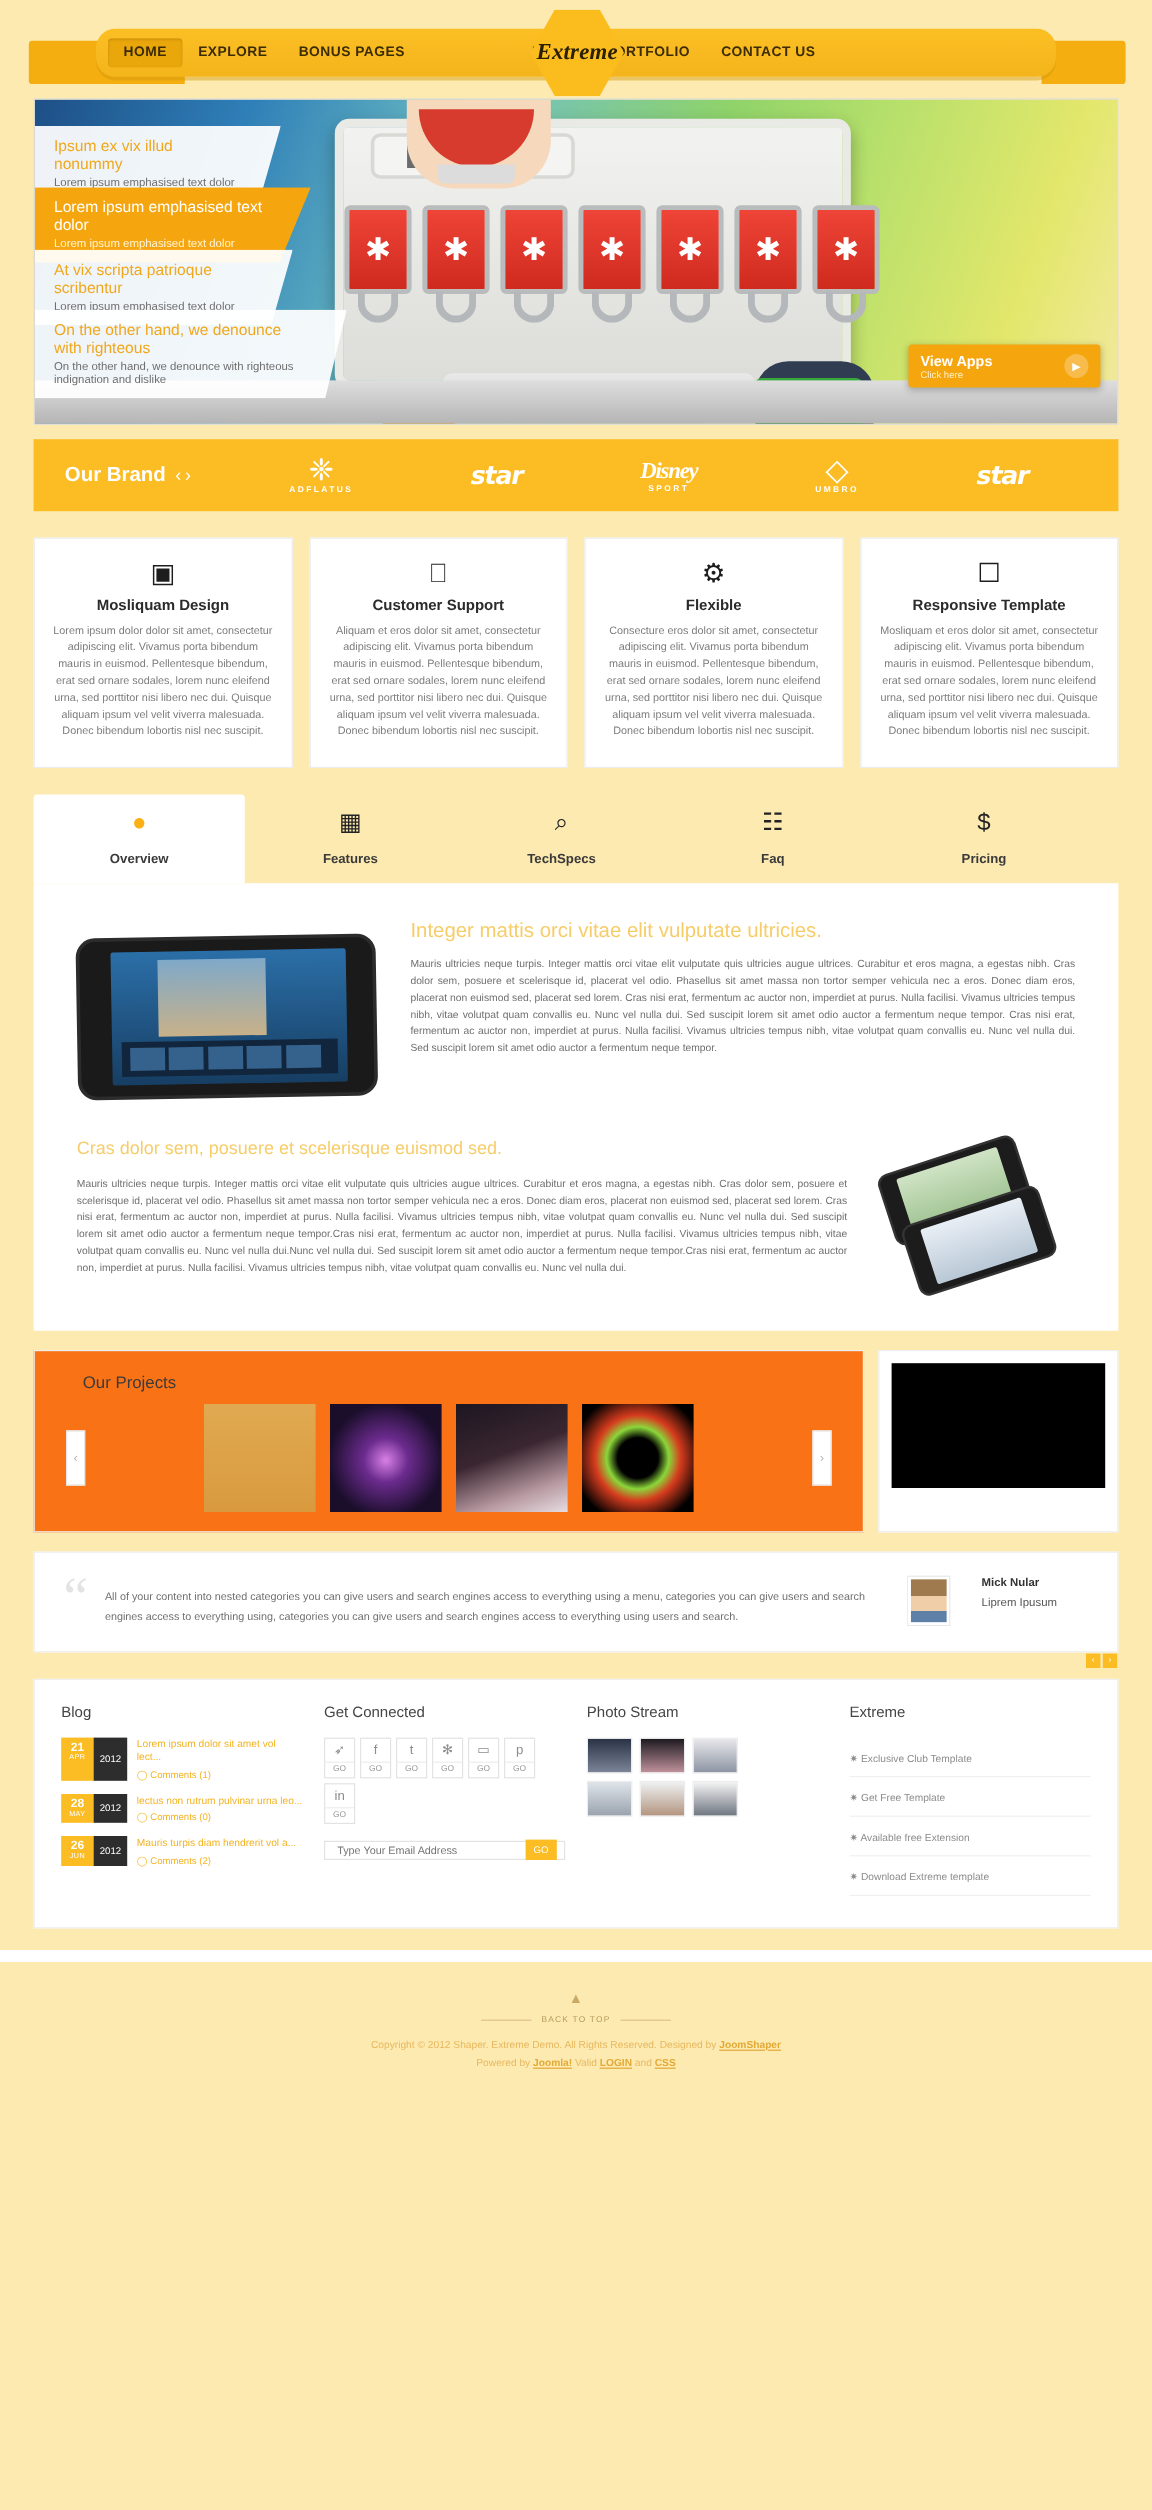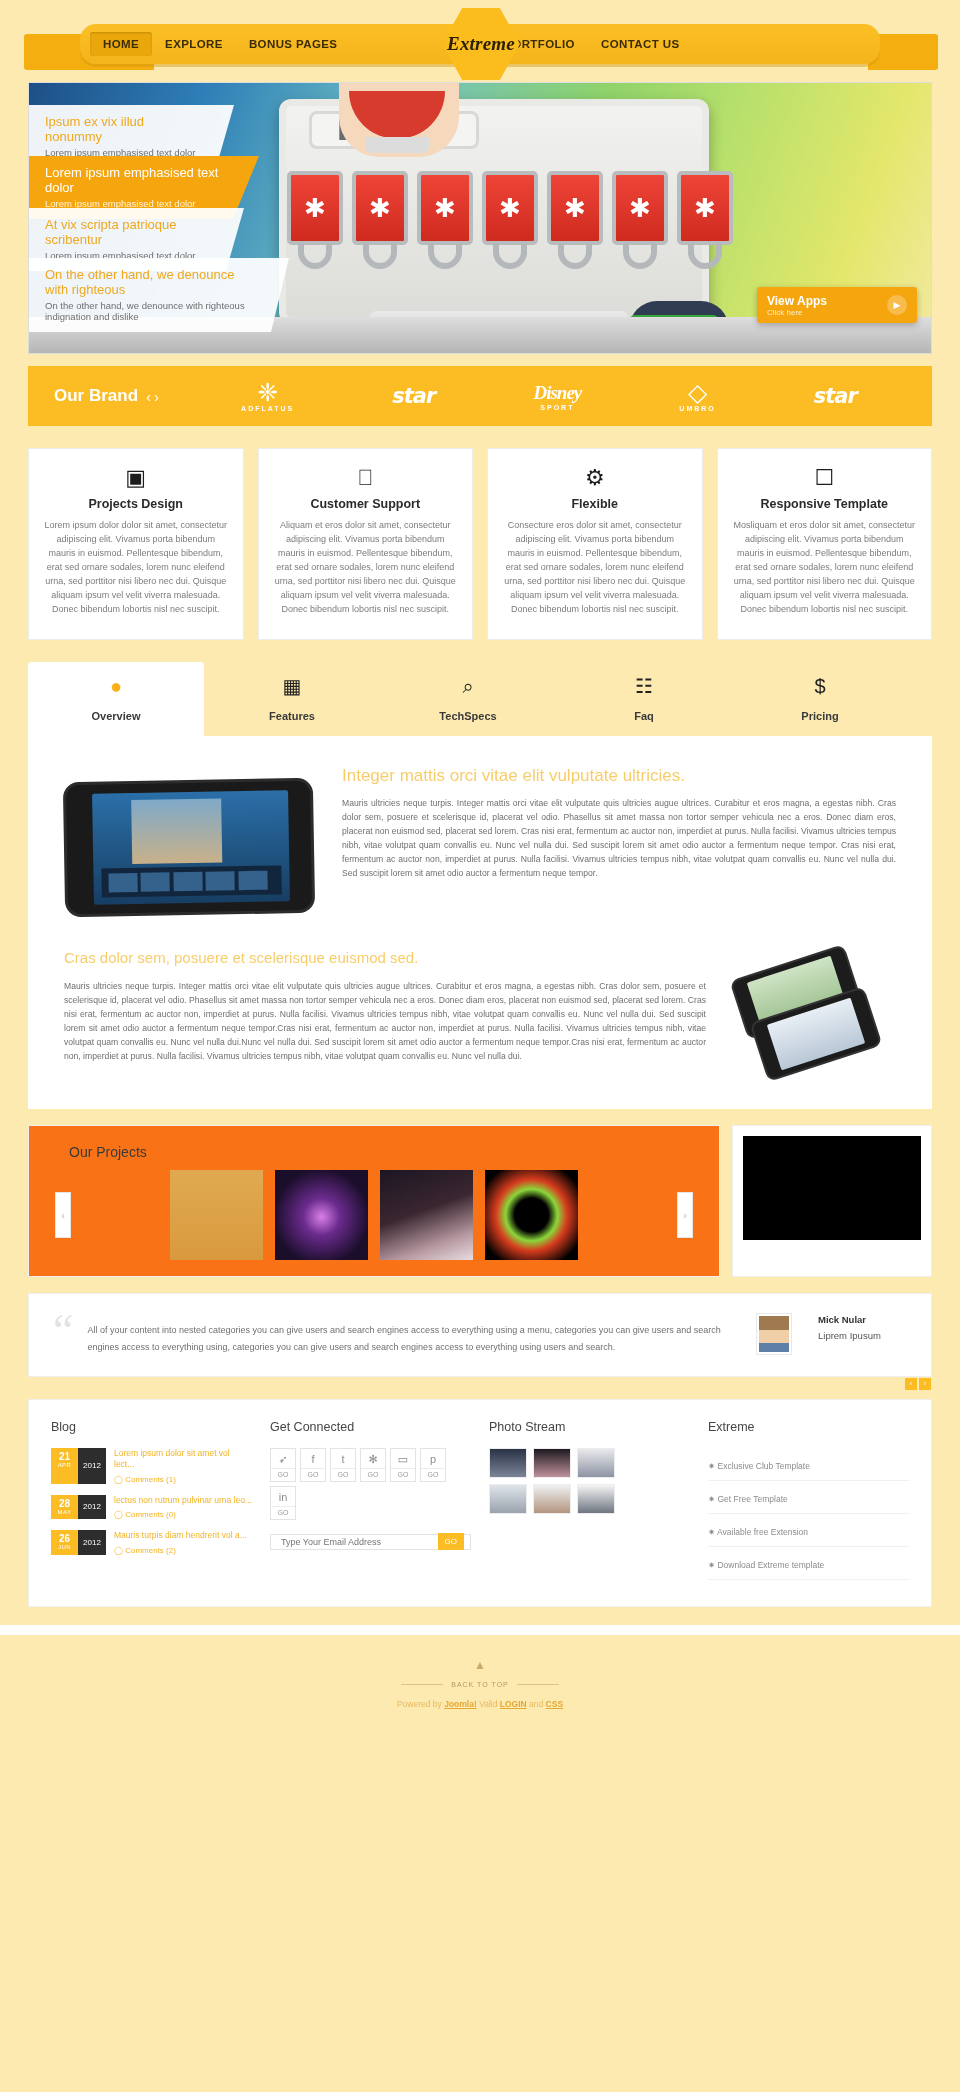--- a/index.html
+++ b/index.html
@@ -422,21 +422,21 @@
         </div>
         <div class="blogo">
           <div class="big">star</div>
         </div>
       </div>
   </div>
 
   <div class="features" id="features">
       <div class="fbox">
         <div class="ficon">▣</div>
-        <h4>Projects Design</h4>
+        <h4>Mosliquam Design</h4>
         <p>Lorem ipsum dolor dolor sit amet, consectetur adipiscing elit. Vivamus porta bibendum mauris in euismod. Pellentesque bibendum, erat sed ornare sodales, lorem nunc eleifend urna, sed porttitor nisi libero nec dui. Quisque aliquam ipsum vel velit viverra malesuada. Donec bibendum lobortis nisl nec suscipit.</p>
       </div>
       <div class="fbox">
         <div class="ficon">⎕</div>
         <h4>Customer Support</h4>
         <p>Aliquam et eros dolor sit amet, consectetur adipiscing elit. Vivamus porta bibendum mauris in euismod. Pellentesque bibendum, erat sed ornare sodales, lorem nunc eleifend urna, sed porttitor nisi libero nec dui. Quisque aliquam ipsum vel velit viverra malesuada. Donec bibendum lobortis nisl nec suscipit.</p>
       </div>
       <div class="fbox">
         <div class="ficon">⚙</div>
         <h4>Flexible</h4>
@@ -642,17 +642,20 @@
     <div class="arrow">▲</div>
     <div class="bt-line">
       <span class="ln"></span>
       <span>BACK TO TOP</span>
       <span class="ln"></span>
     </div>
   </div>
 
   <div class="copyright">
     <p>
+      <span>Copyright © 2012 Shaper. Extreme Demo. All Rights Reserved. Designed by </span><a href="#">JoomShaper</a>
+    </p>
+    <p>
       <span>Powered by </span><a href="#">Joomla!</a><span> Valid </span><a href="#">LOGIN</a><span> and </span><a href="#">CSS</a>
     </p>
   </div>
 
 </div>
 
 </body></html>

